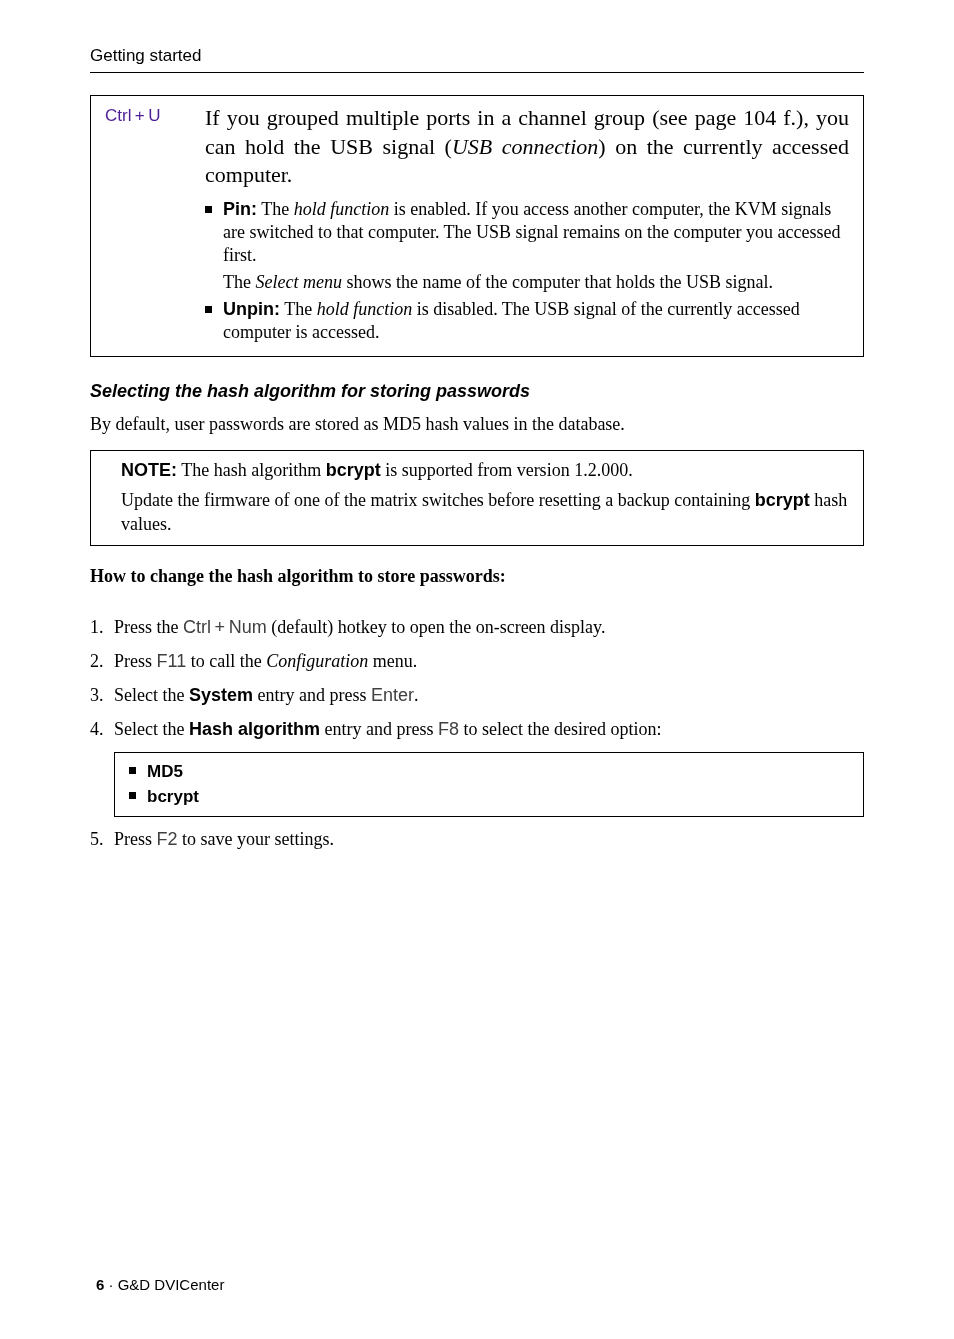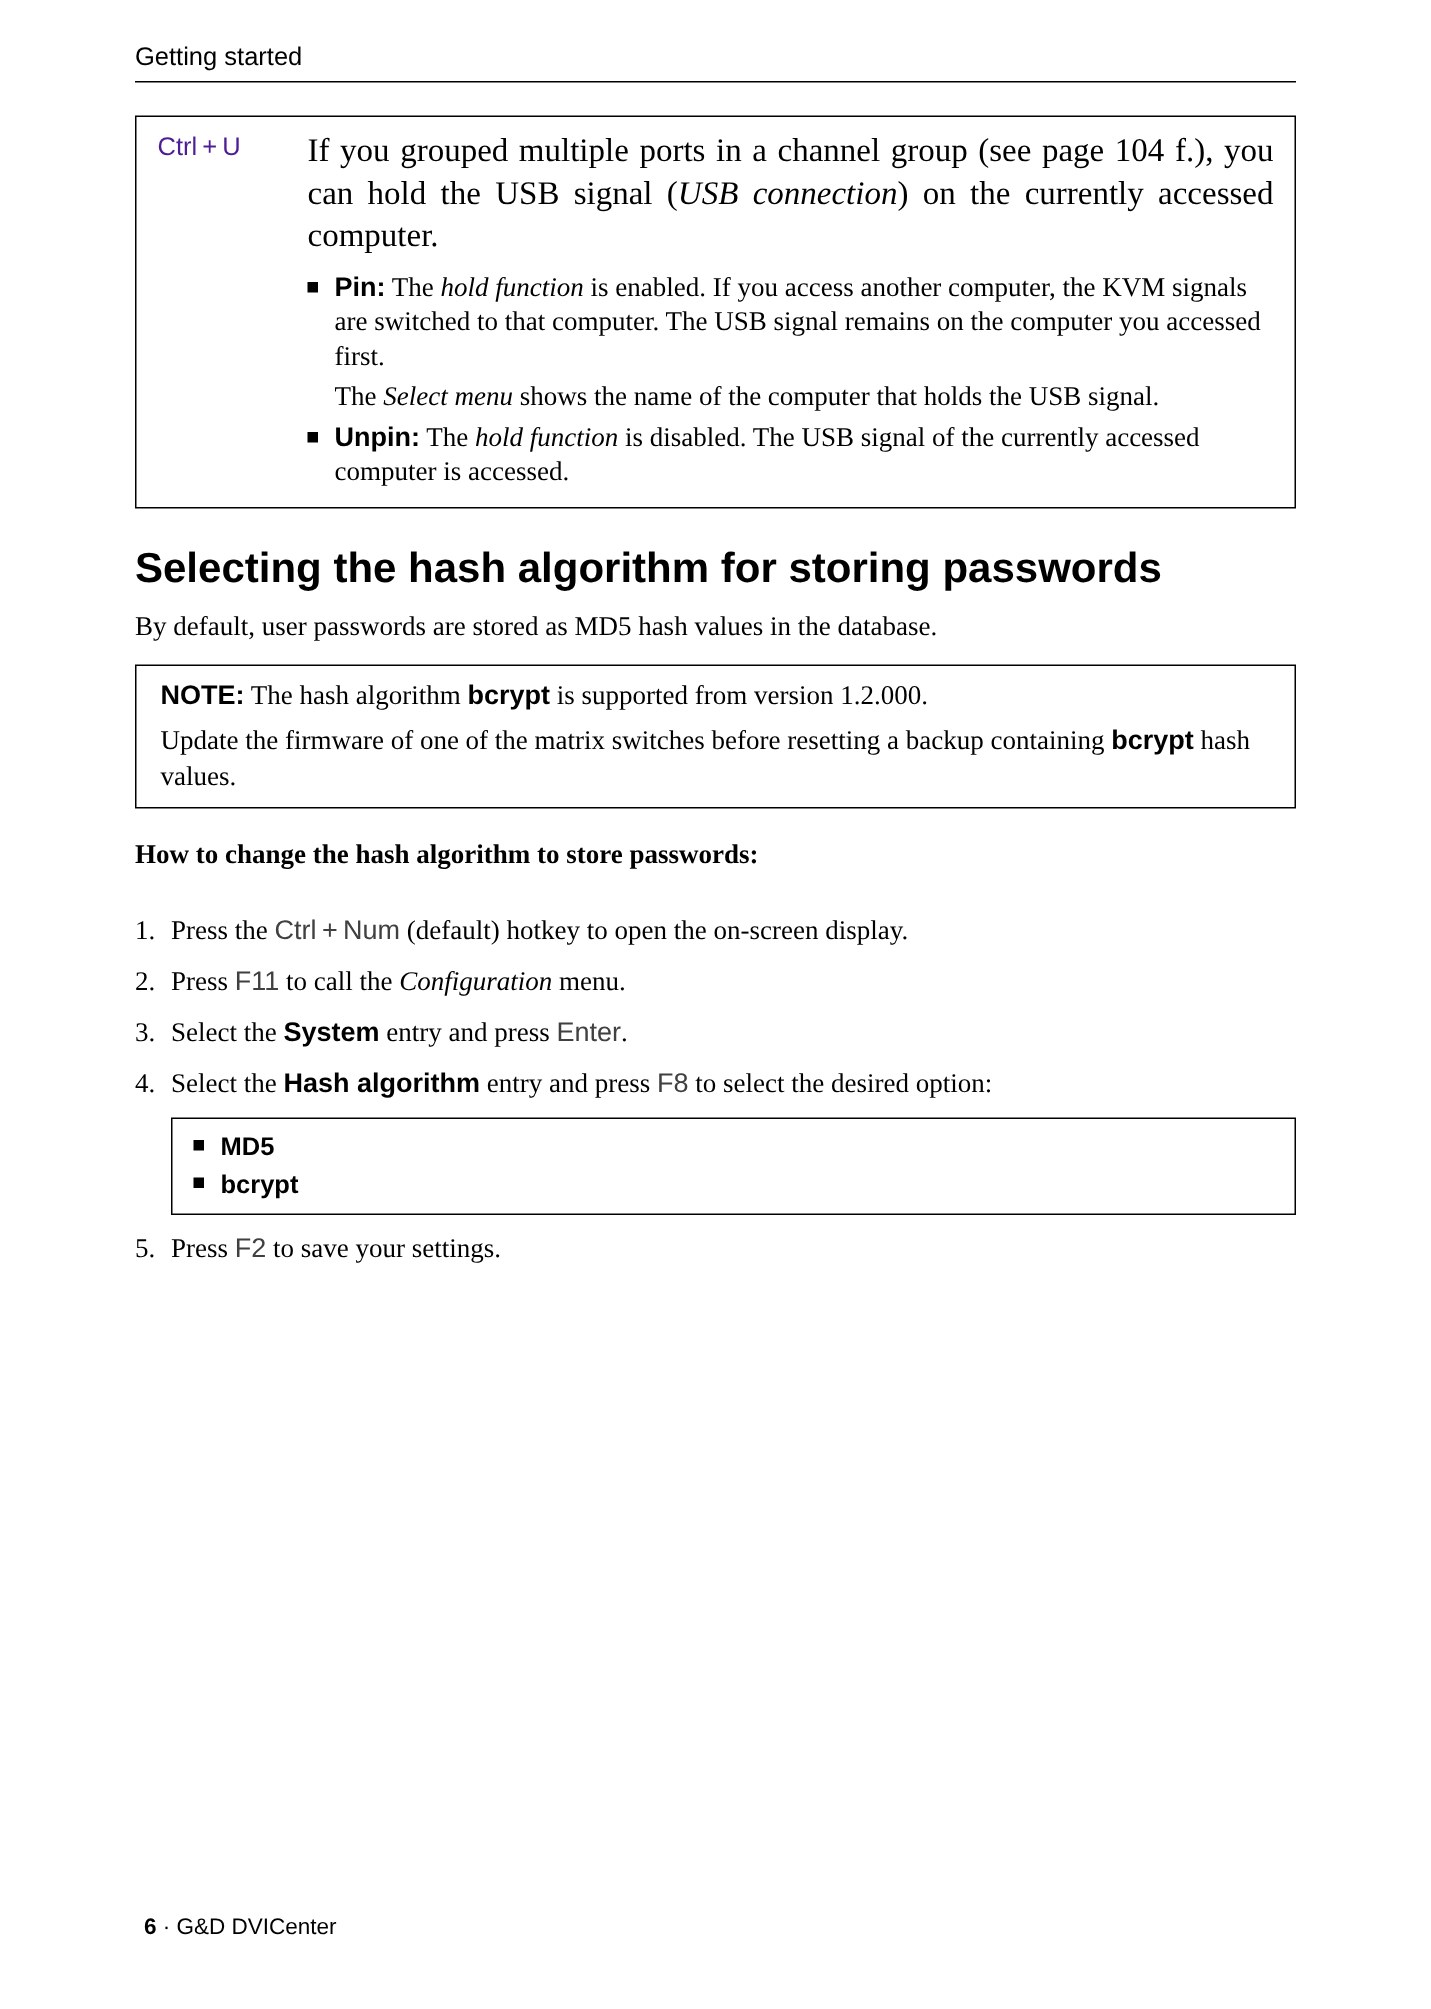--- a/index.html
+++ b/index.html
@@ -6,21 +6,21 @@
     margin: 0;
     padding: 0;
     background: #ffffff;
     font-family: Georgia, "Times New Roman", serif;
     color: #000000;
     width: 954px;
   }
   .page {
     width: 954px;
     min-height: 1339px;
-    padding: 28px 90px 46px 90px;
+    padding: 46px 90px 46px 90px;
     box-sizing: border-box;
     position: relative;
   }
   .running-head {
     font-family: Arial, Helvetica, sans-serif;
     font-size: 17px;
     padding-bottom: 6px;
     border-bottom: 1.5px solid #000;
     margin-bottom: 22px;
   }
@@ -78,37 +78,38 @@
     font-weight: bold;
   }
   .sans-med {
     font-family: Arial, Helvetica, sans-serif;
     font-weight: 400;
     color: #404040;
   }
   h2.section {
     font-family: Arial, Helvetica, sans-serif;
     font-weight: bold;
-    font-size: 28px;
+    font-size: 18px;
     margin: 10px 0 10px 0;
+    font-style: italic;
   }
   p.body {
     font-size: 18px;
     line-height: 1.35;
     margin: 0 0 14px 0;
   }
   .notebox {
     border: 1.5px solid #000;
     padding: 8px 14px 8px 14px;
     font-size: 18px;
     line-height: 1.32;
     margin: 0 0 20px 0;
   }
   .notebox p {
-    margin: 0 0 6px 2px;
+    margin: 0 0 6px 16px;
   }
   .notebox p:last-child {
     margin-bottom: 0;
   }
   .procedure-head {
     font-size: 18px;
     font-weight: bold;
     margin: 0 0 28px 0;
   }
   ol.steps {

